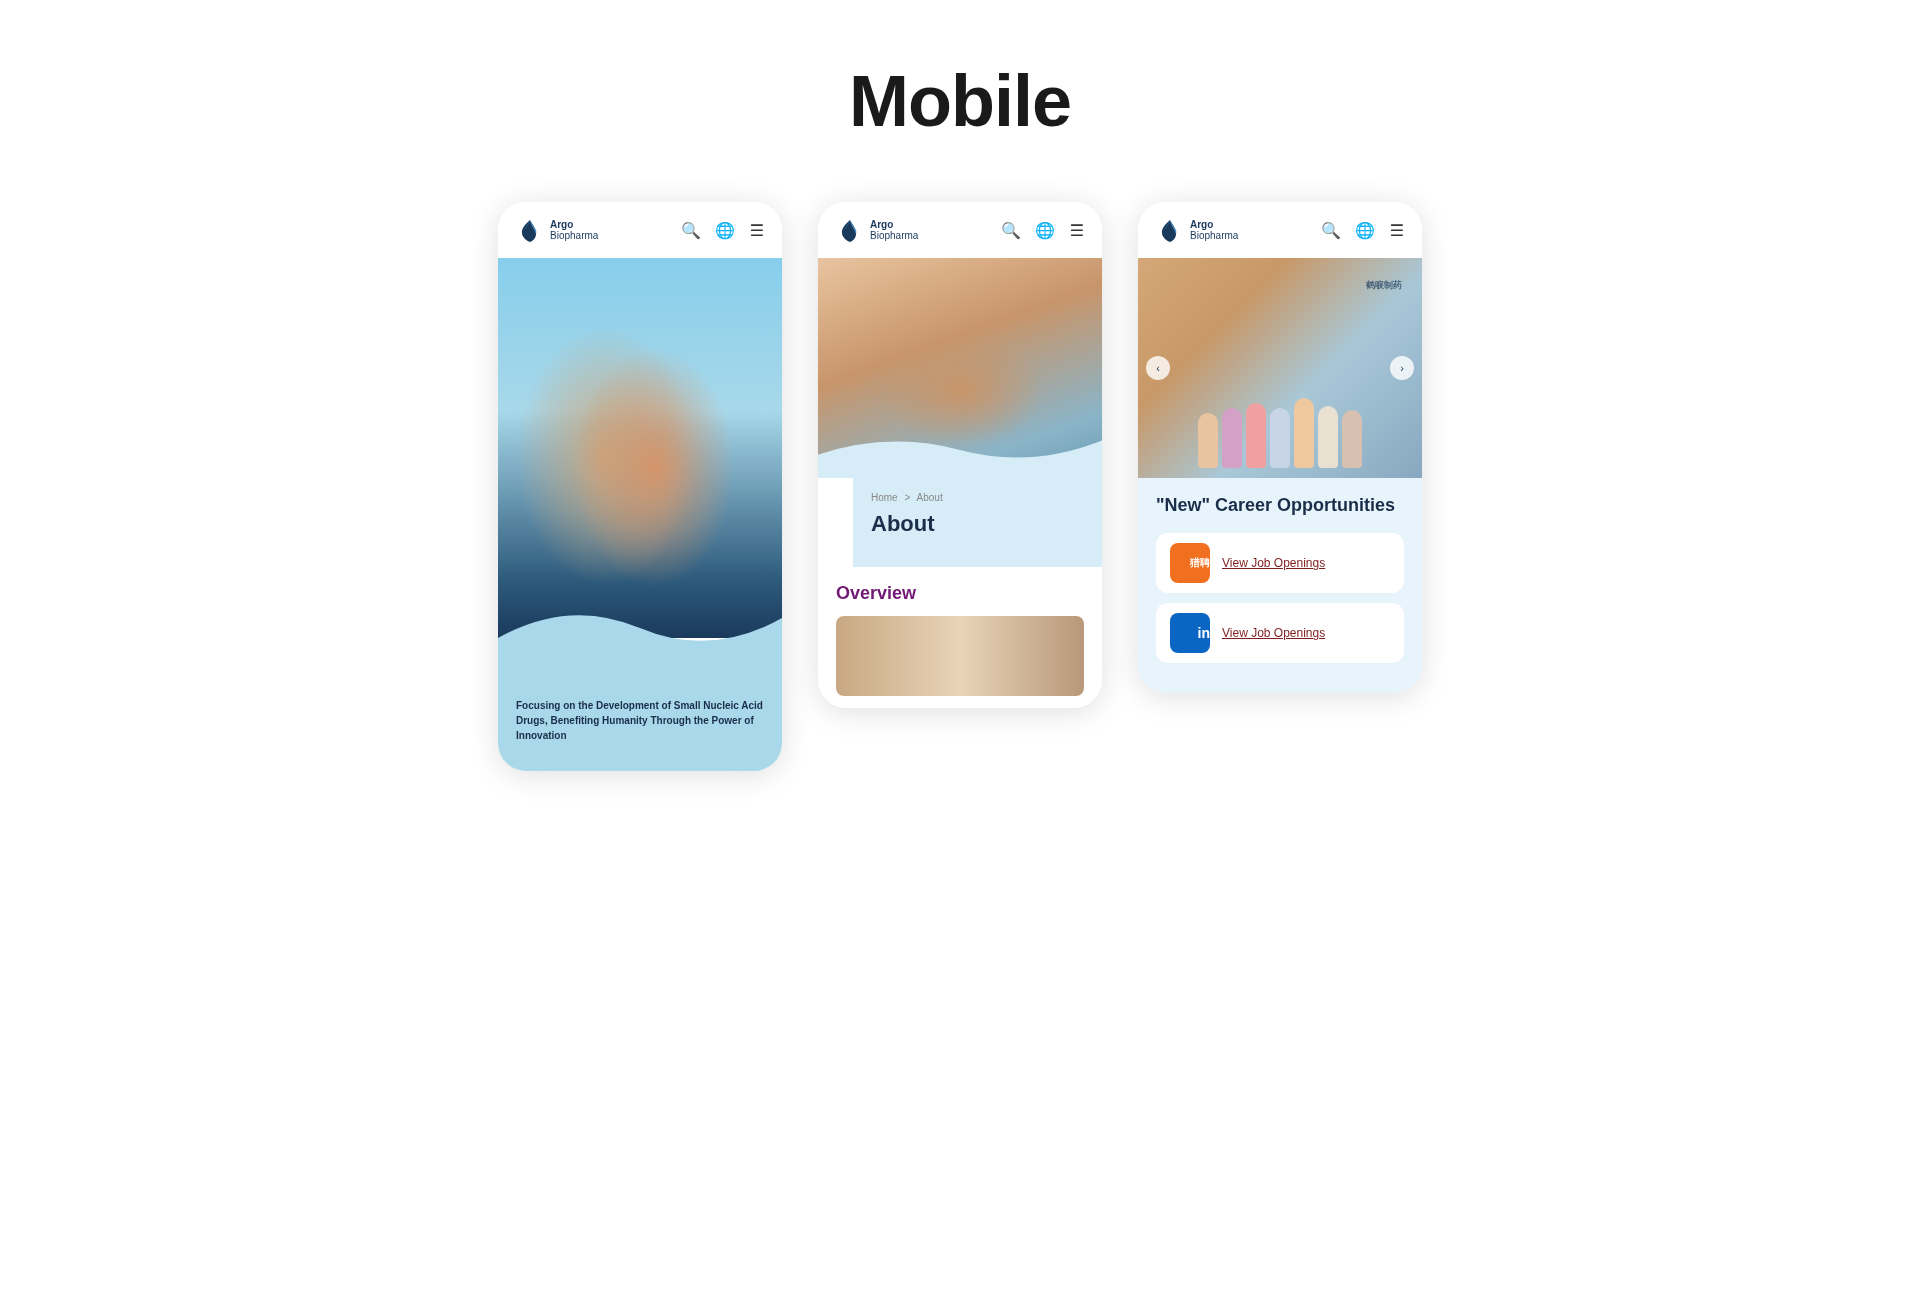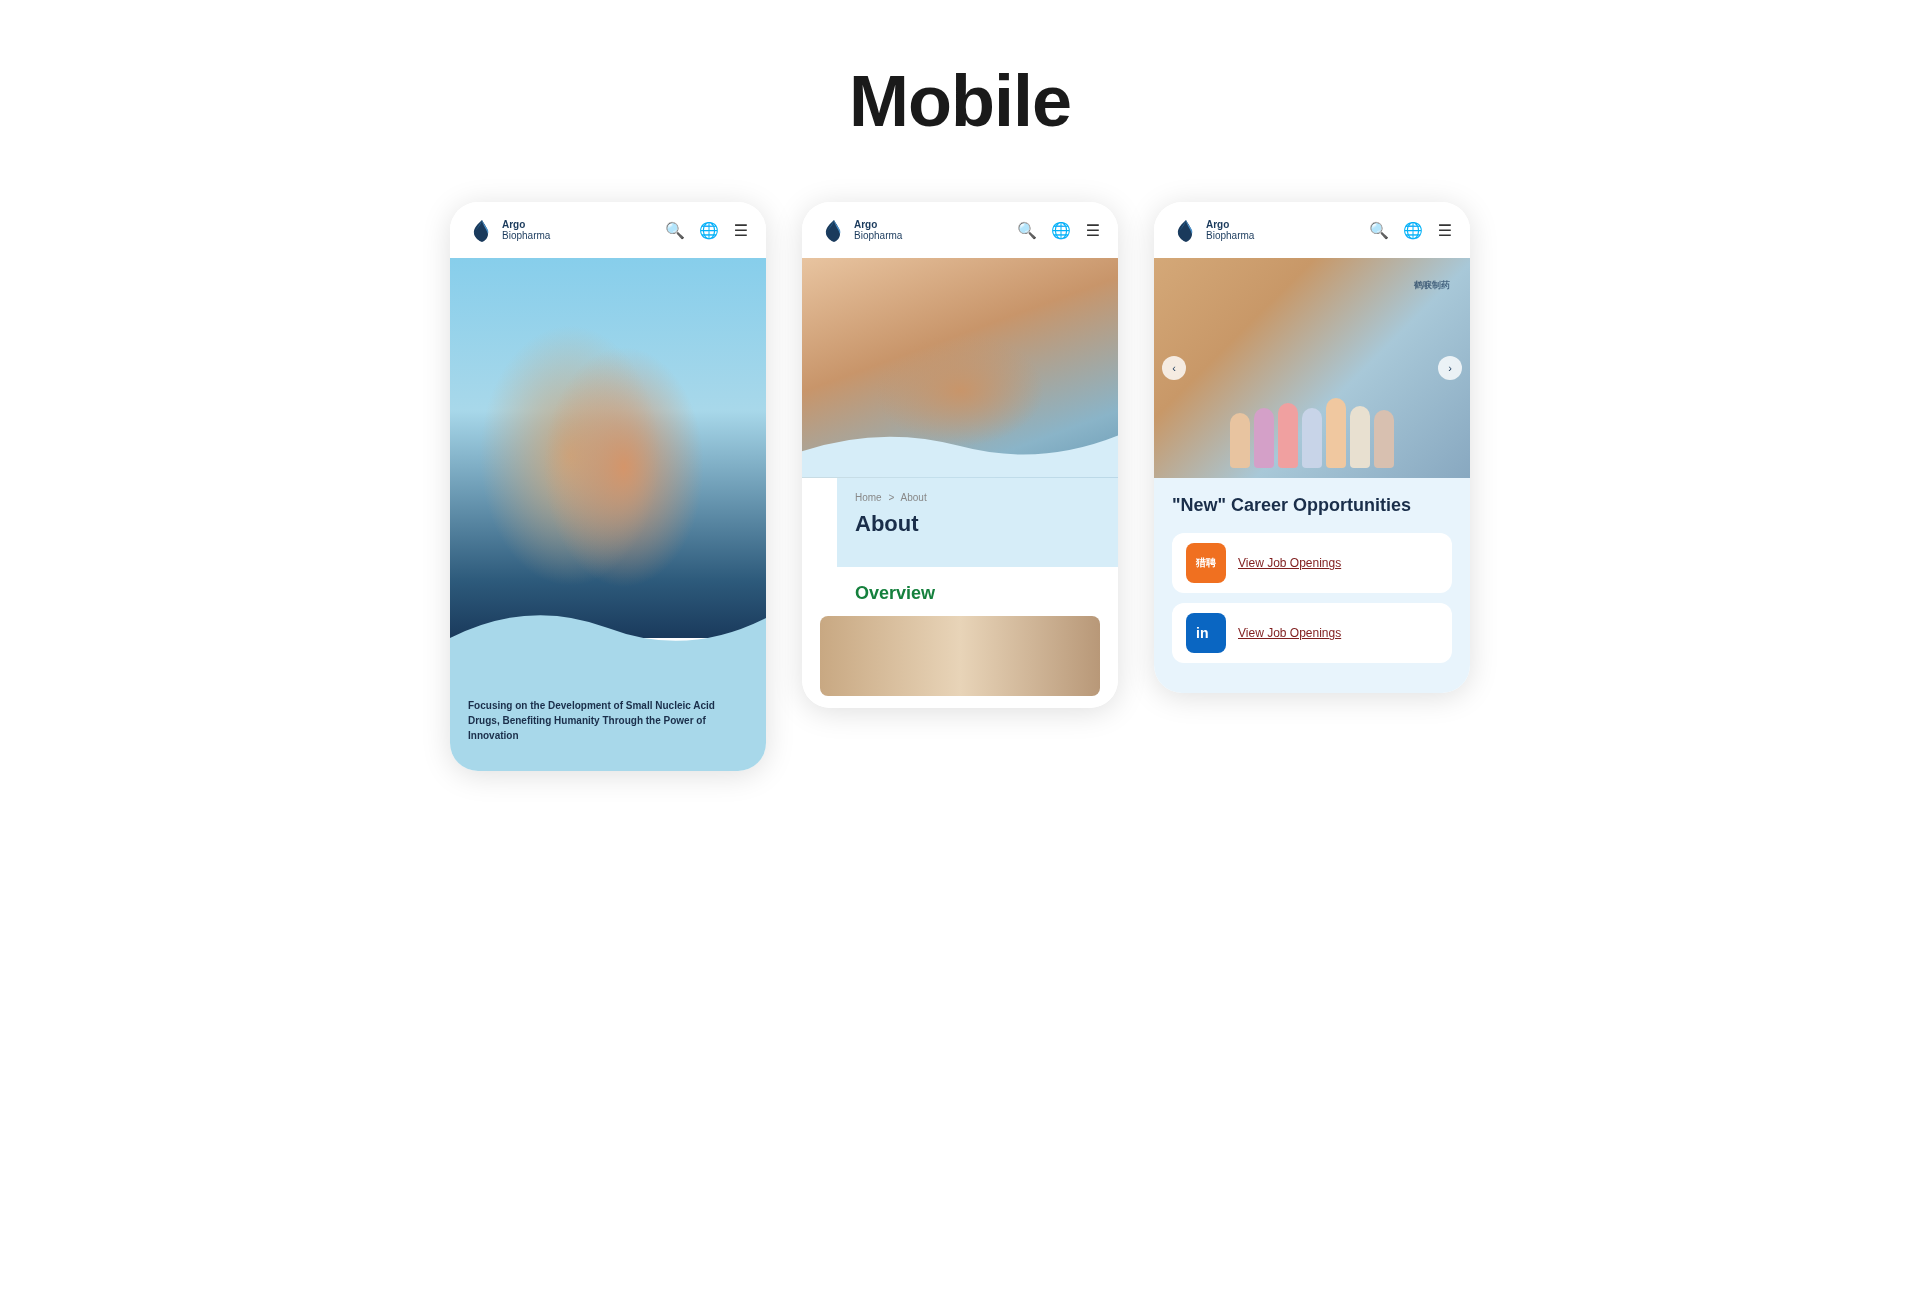--- a/index.html
+++ b/index.html
@@ -23,21 +23,21 @@
       display: flex;
       gap: 36px;
       align-items: flex-start;
       justify-content: center;
     }
     .phone-frame {
       background: #ffffff;
       border-radius: 28px;
       box-shadow: 0 4px 30px rgba(0,0,0,0.13);
       overflow: hidden;
-      width: 316px;
+      width: 284px;
     }
     
     .phone-nav {
       display: flex;
       align-items: center;
       justify-content: space-between;
       padding: 14px 18px;
       background: #fff;
     }
     .nav-logo {
@@ -159,23 +159,22 @@
       color: #1a2e4a;
       line-height: 1.6;
     }
     .phone2-overview {
       padding: 16px 18px 12px;
       background: #fff;
     }
     .overview-title {
       font-size: 18px;
       font-weight: 800;
-      color: #15803d;
+      color: #701a75;
       margin-bottom: 12px;
-      margin-left: 35px;
     }
     .overview-img-placeholder {
       width: 100%;
       height: 80px;
       background: linear-gradient(90deg, #c8a882 0%, #e8d4b8 50%, #b89878 100%);
       border-radius: 8px;
     }
     
     .phone3-carousel {
       position: relative;
@@ -228,21 +227,21 @@
       padding: 10px 14px;
       margin-bottom: 10px;
       cursor: pointer;
     }
     .job-icon {
       width: 40px;
       height: 40px;
       border-radius: 8px;
       display: flex;
       align-items: center;
-      justify-content: flex-start;
+      justify-content: flex-end;
       font-size: 18px;
       font-weight: 900;
       color: #fff;
       flex-shrink: 0;
       padding-left: 10px;
     }
     .job-icon.orange { background: #f07020; }
     .job-icon.blue { background: #0a66c2; }
     .job-label {
       font-size: 12px;

